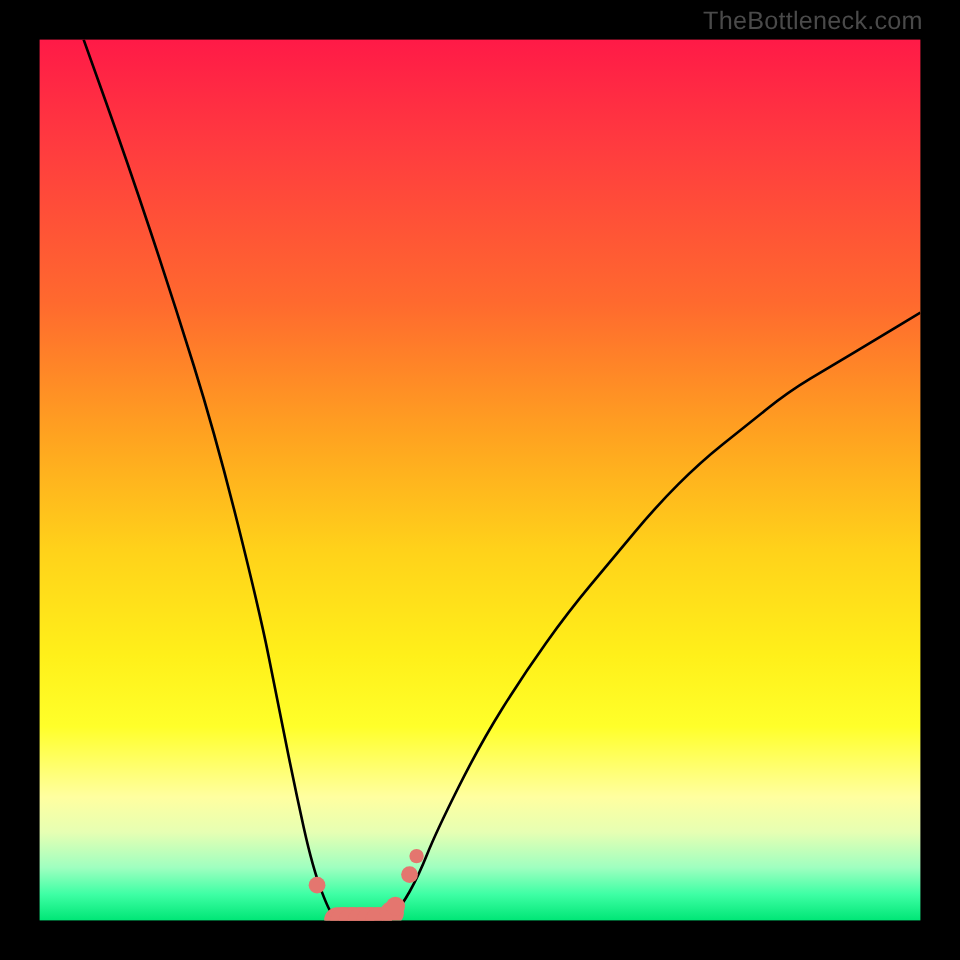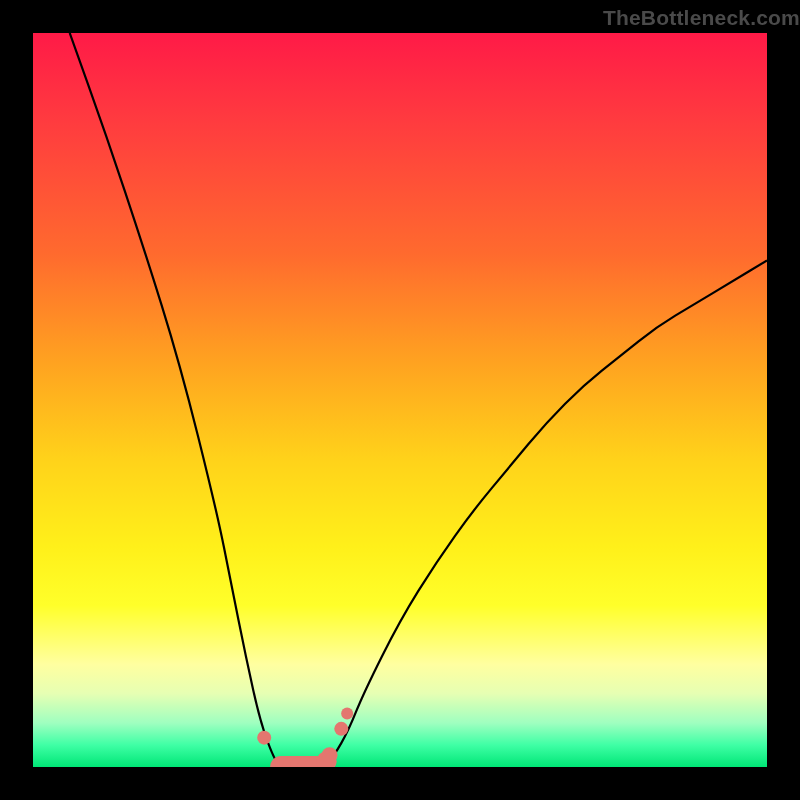--- a/index.html
+++ b/index.html
@@ -36,24 +36,24 @@
       #ffffa0 86%,
       #e6ffb3 90%,
       #9fffc0 94%,
       #3fffa5 97%,
       #00e676 100%
     );
   }
   .watermark {
     position: absolute;
     top: 6px;
-    right: 0;
+    right: 31px;
     color: #4a4a4a;
     font-size: 21px;
-    font-weight: 700;
+    font-weight: 400;
     letter-spacing: 0.2px;
   }
   svg.curve {
     position: absolute;
     left: 0;
     top: 0;
     width: 734px;
     height: 734px;
   }
 </style>

